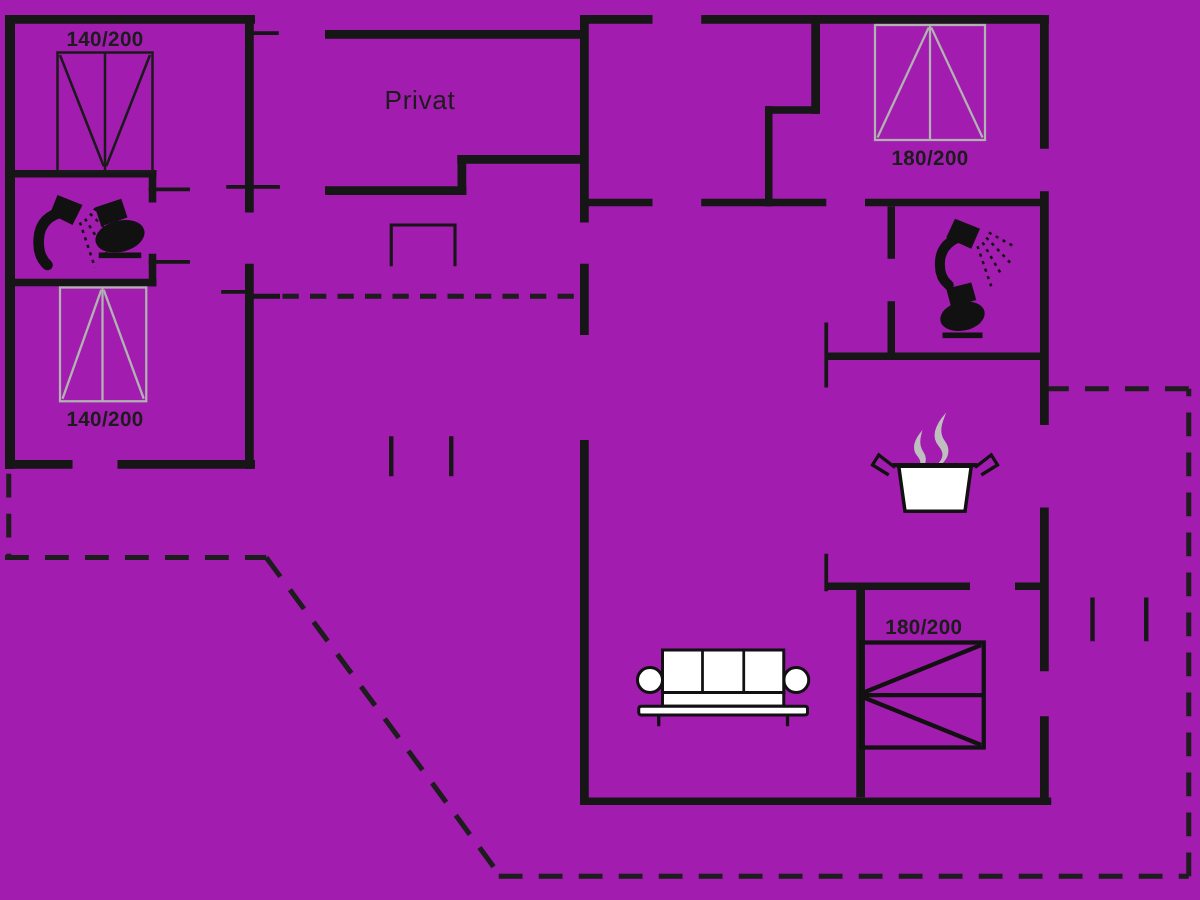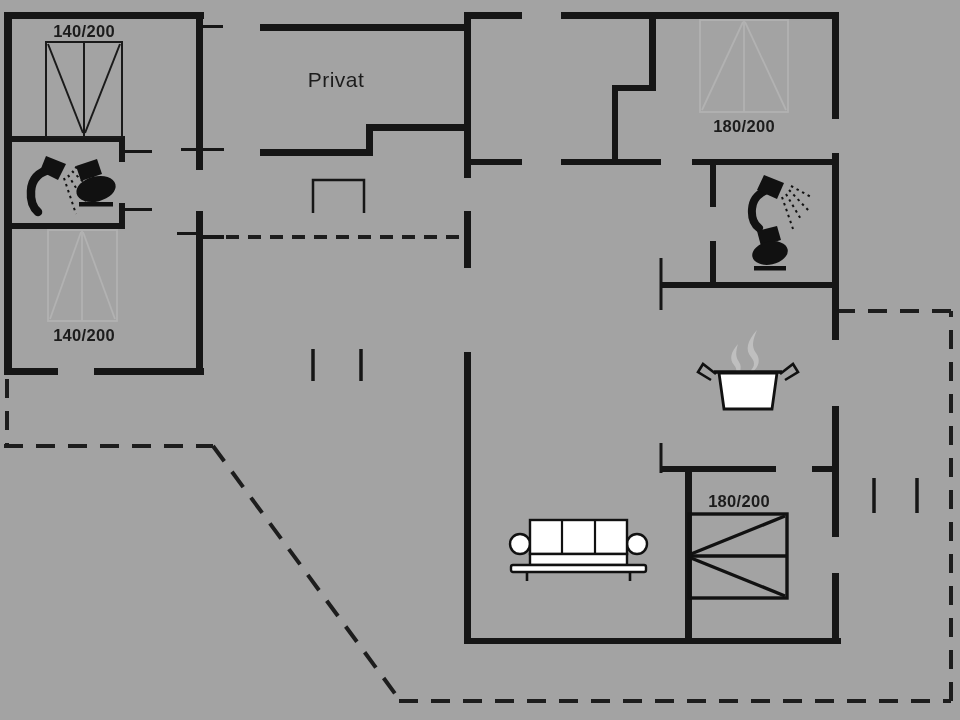--- a/index.html
+++ b/index.html
@@ -1,16 +1,16 @@
 <!DOCTYPE html>
 <html><head>
 <meta charset="utf-8">
 <style>
   html,body{margin:0;padding:0;background:#f6f6f6;}
-  .stage{position:relative;width:960px;height:720px;background:#a3a3a3;overflow:hidden;
+  .stage{position:relative;width:960px;height:720px;background:#a21caf;overflow:hidden;
          font-family:"Liberation Sans", sans-serif;}
   svg{display:block}
   .w{fill:#161616;stroke:none}
   .thin{stroke:#161616;fill:none}
   .bedlabel{font-size:16.5px;font-weight:700;fill:#1c1c1c;letter-spacing:.3px}
   .roomlabel{font-size:21px;font-weight:500;fill:#1c1c1c;letter-spacing:.5px}
 </style>
 </head>
 <body>
 

